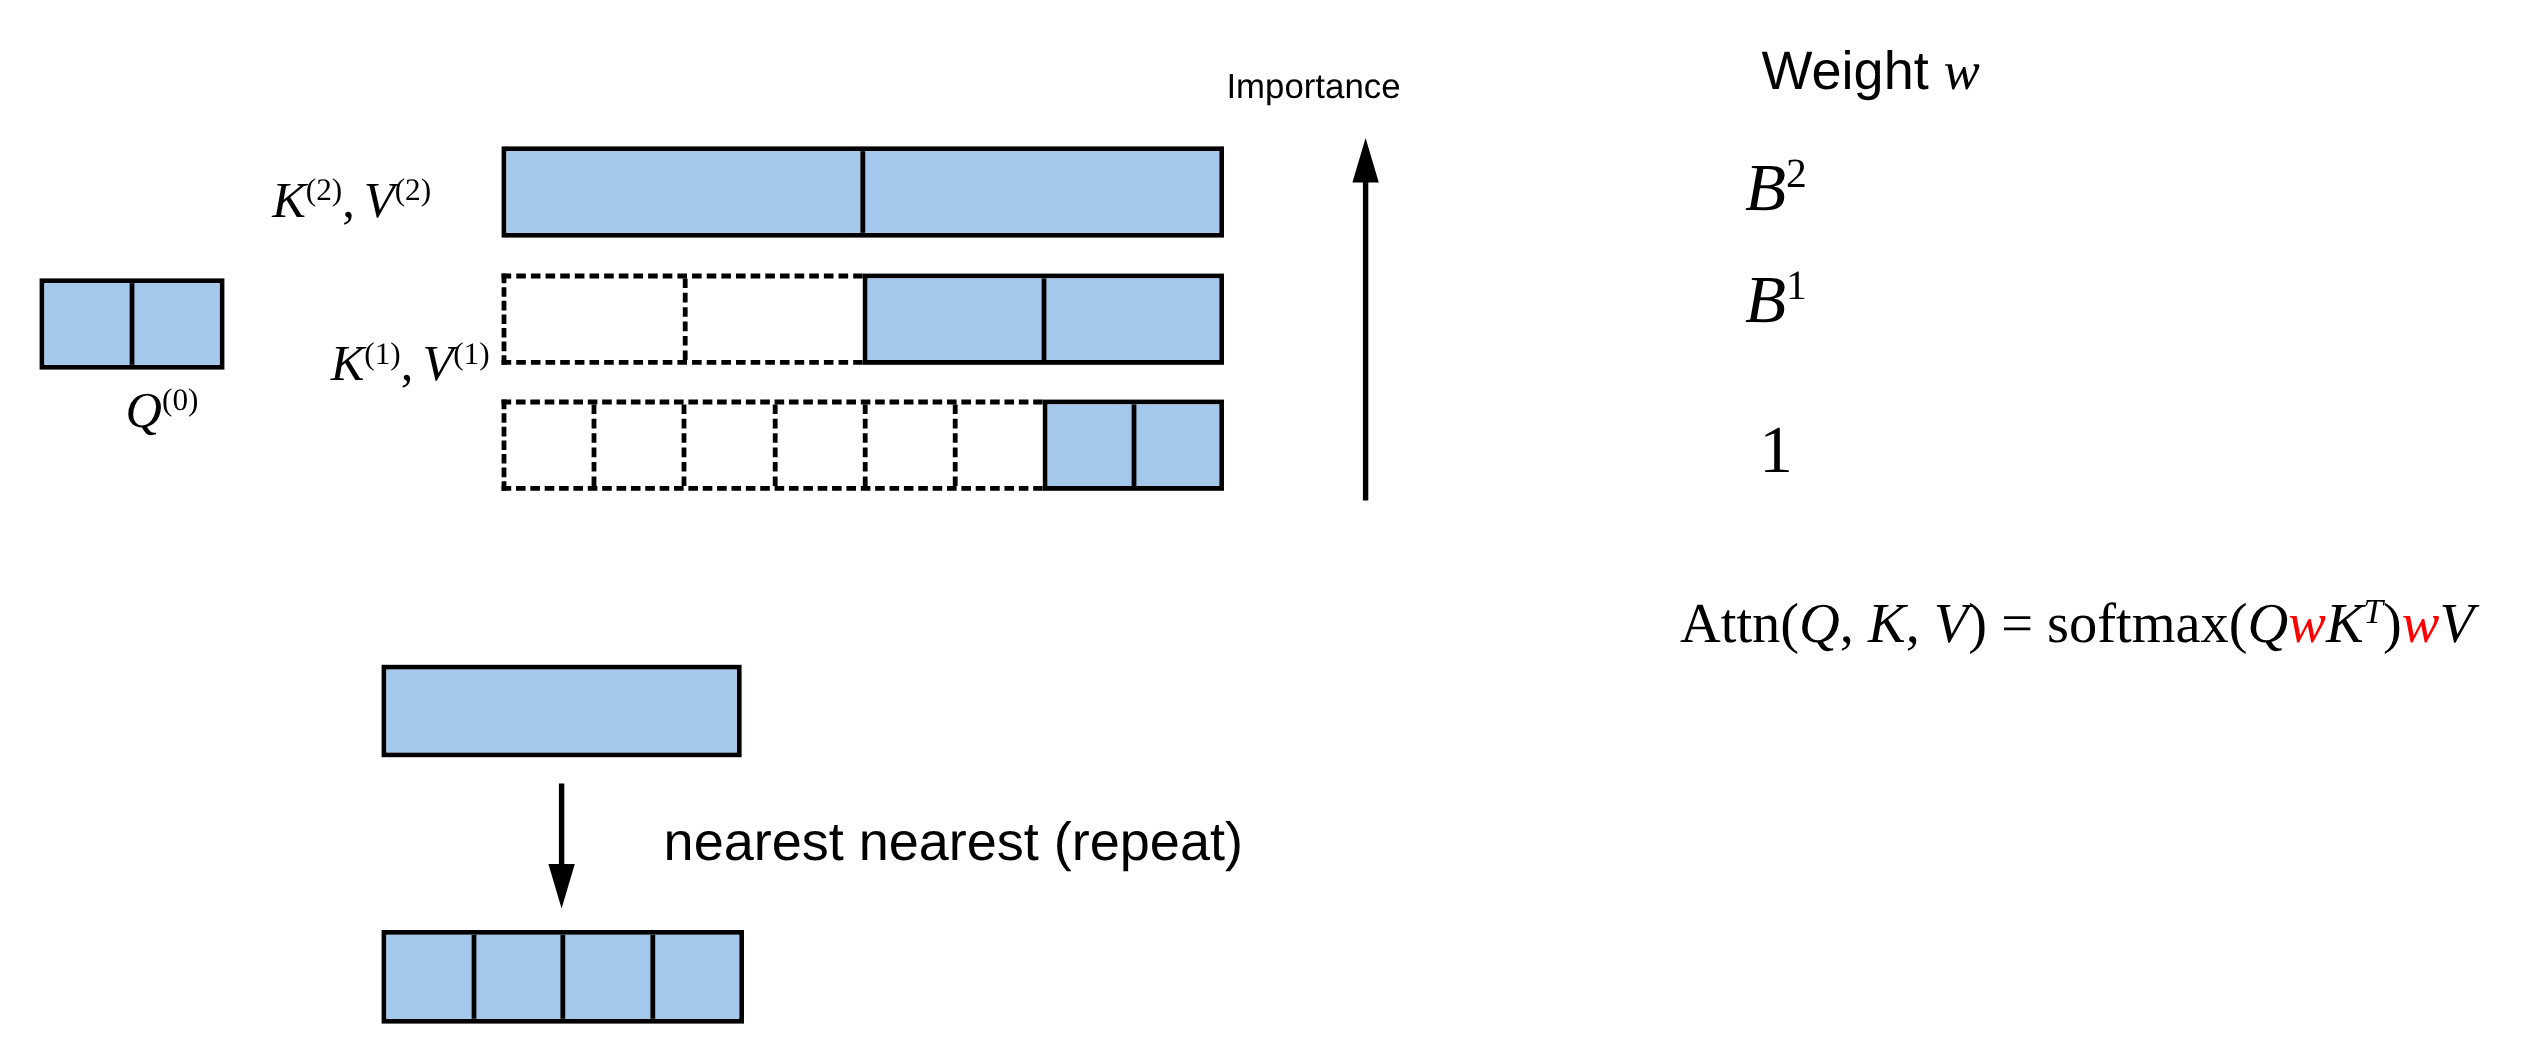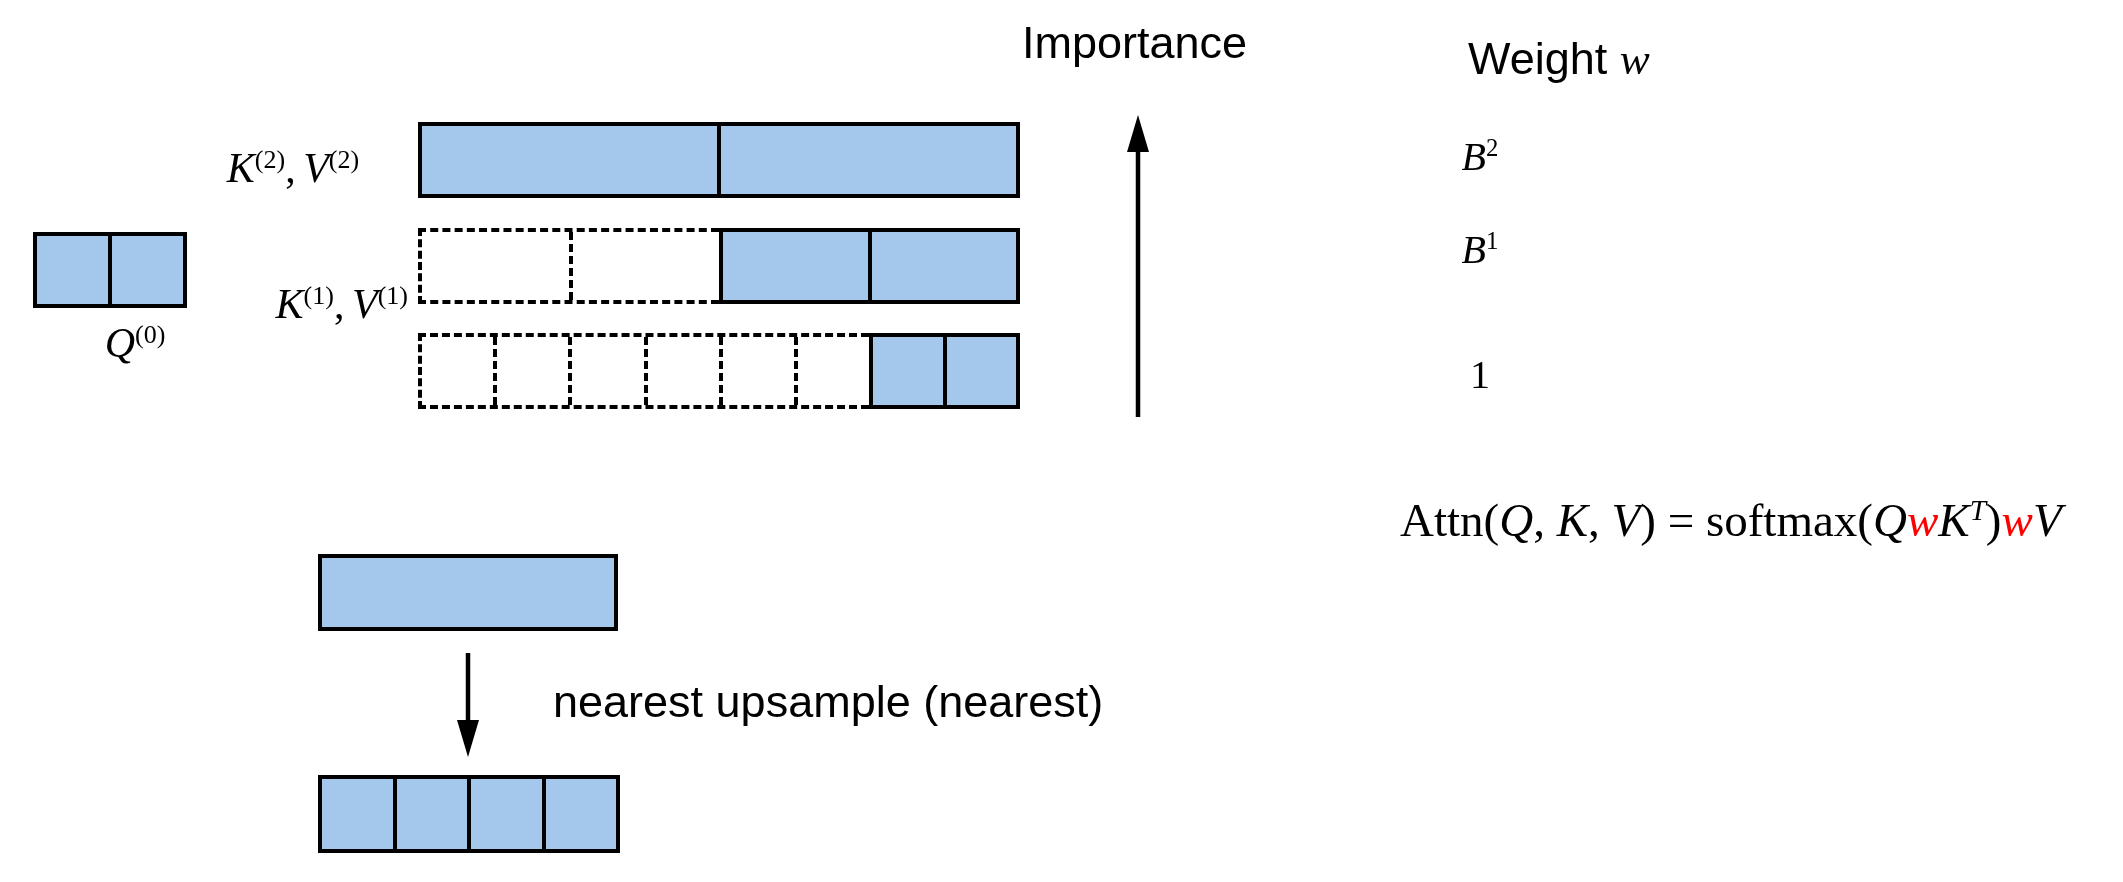--- a/index.html
+++ b/index.html
@@ -37,25 +37,25 @@
   .row-label{position:absolute;left:178px;width:230px;text-align:right;
     font-size:42px;line-height:50px;white-space:nowrap;}
   .row-label-2{top:143px;text-align:center;}
   .row-label-1{top:247px;margin-top:32px;}
   .row-label-0{top:356px;}
 
   .q-label{position:absolute;left:35px;top:318px;width:200px;text-align:center;
     font-size:42px;line-height:50px;}
 
   
-  .importance-label{position:absolute;left:1022px;top:17px;font-size:45px;line-height:52px;white-space:nowrap;}
+  .importance-label{position:absolute;left:1022px;top:47px;font-size:29px;line-height:52px;white-space:nowrap;}
   .weight-label{position:absolute;left:1468px;top:33px;font-size:45px;line-height:52px;white-space:nowrap;}
   .weight-label .math{font-size:45px;}
   .weight-value{position:absolute;left:1380px;width:200px;text-align:center;
-    font-size:40px;line-height:52px;}
+    font-size:56px;line-height:52px;}
   .weight-value-2{top:131px;}
   .weight-value-1{top:224px;}
   .weight-value-0{top:349px;}
 
   .formula{position:absolute;left:1400px;top:492px;font-size:47px;line-height:56px;white-space:nowrap;}
 
   .upsample-label{position:absolute;left:553px;top:676px;font-size:45px;line-height:52px;white-space:nowrap;}
 
   .arrow-svg{position:absolute;}
   .arrow-up{left:1118px;top:112px;}
@@ -136,21 +136,21 @@
 
   <div class="solid-box up-box">
     <div class="cell"></div>
   </div>
 
   <svg class="arrow-svg arrow-down" width="40" height="112" viewBox="0 0 40 112">
     <line x1="20" y1="5" x2="20" y2="74" stroke="#000" stroke-width="4.5"></line>
     <polygon points="20,109 9,72 31,72" fill="#000"></polygon>
   </svg>
 
-  <div class="upsample-label">nearest upsample (nearest)</div>
+  <div class="upsample-label">nearest nearest (repeat)</div>
 
   <div class="solid-box bottom-box">
     <div class="cell"></div>
     <div class="cell"></div>
     <div class="cell"></div>
     <div class="cell"></div>
   </div>
 
 </div>
 

